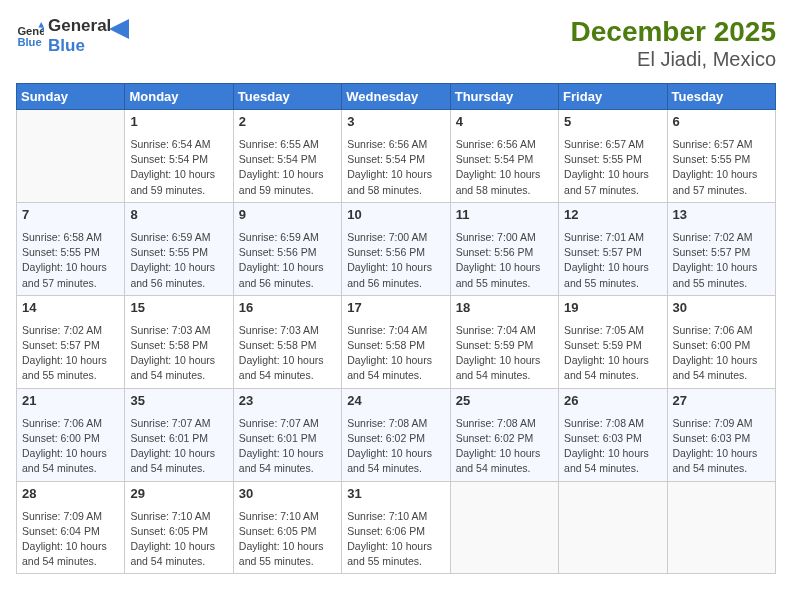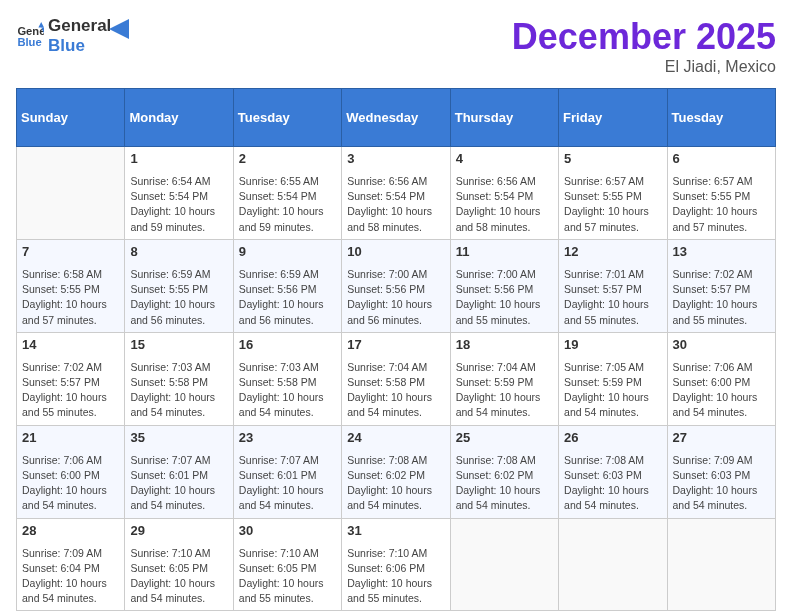--- a/index.html
+++ b/index.html
@@ -22,37 +22,37 @@
     }
     .logo-icon {
       width: 28px;
       height: 28px;
       margin-right: 4px;
     }
     .title-block {
       text-align: right;
     }
     .month-title {
-      font-size: 36px;
+      font-size: 28px;
       font-weight: bold;
-      color: #6d28d9;
+      color: #4d7c0f;
     }
     .location {
-      font-size: 16px;
+      font-size: 20px;
       color: #555;
     }
     table {
       width: 100%;
       border-collapse: collapse;
       font-size: 11px;
     }
     thead th {
       background-color: #3a7bd5;
       color: #fff;
-      padding: 21px 4px;
+      padding: 5px 4px;
       text-align: left;
       font-size: 13px;
       font-weight: bold;
       border: 1px solid #2a5fa5;
     }
     td {
       border: 1px solid #ccc;
       vertical-align: top;
       padding: 4px 5px;
       width: 108px;

